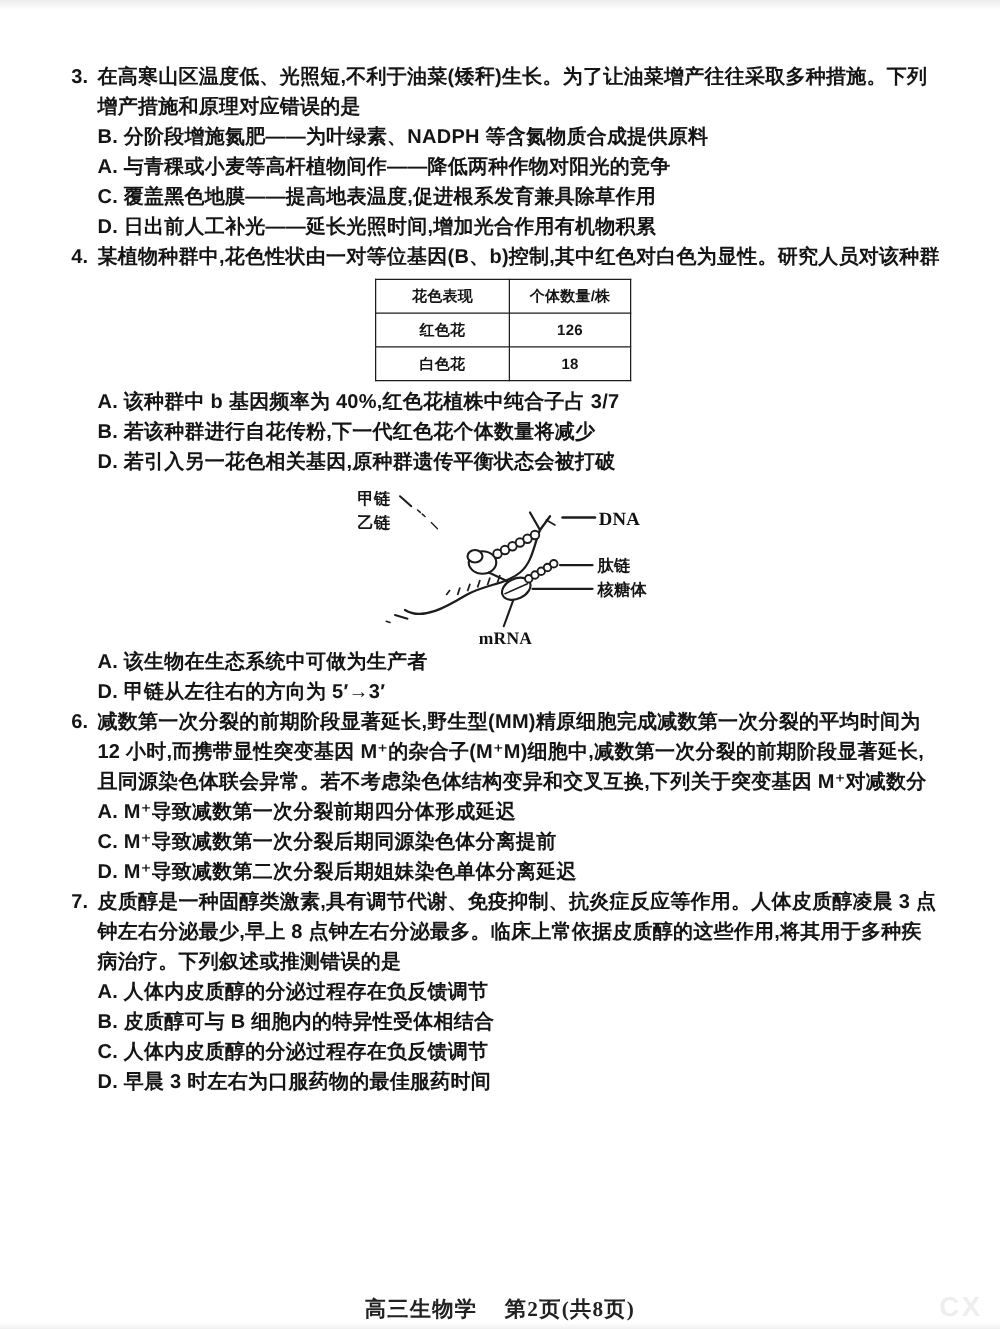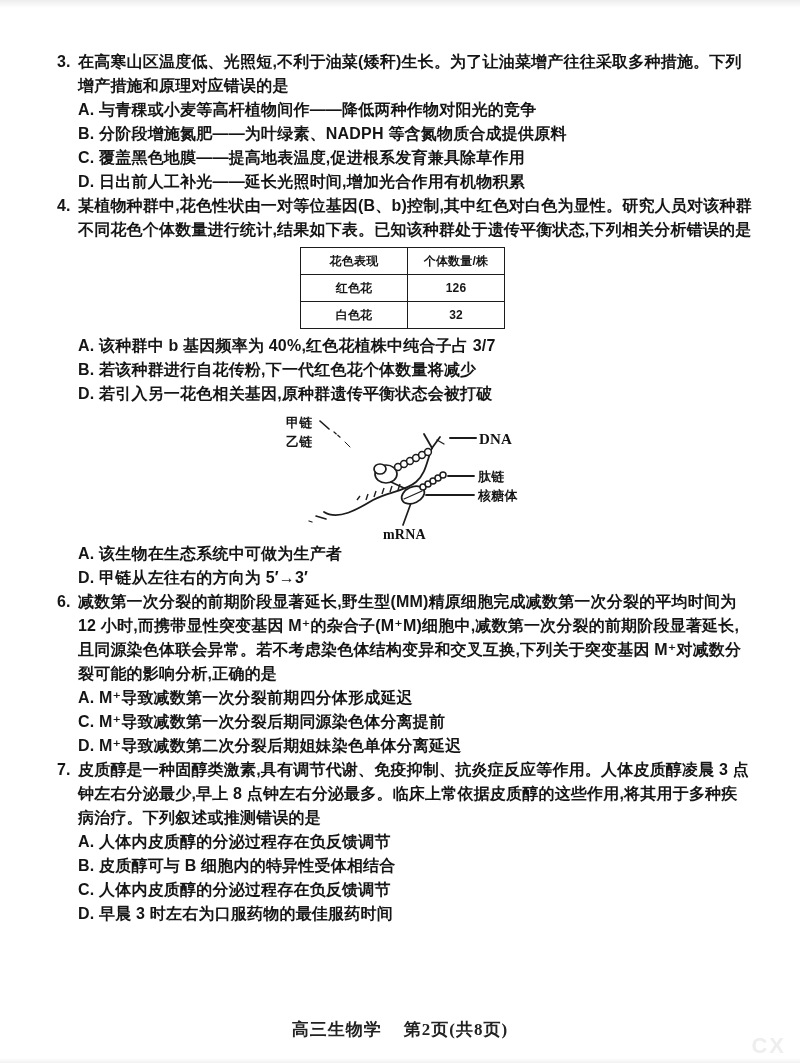--- a/index.html
+++ b/index.html
@@ -41,21 +41,21 @@
   
   .gene-diagram { margin:2px 0 0 202px; display:block; }
   .gene-diagram text.cjk { font:600 13px "Liberation Sans","DejaVu Sans",sans-serif; fill:#151515; }
   .gene-diagram text.latin { font:bold 15px "Liberation Serif","DejaVu Serif",serif; fill:#111; }
   .gene-diagram text.latin-sm { font:bold 14px "Liberation Serif","DejaVu Serif",serif; fill:#111; }
   .sketch { stroke:#1c1c1c; fill:none; stroke-linecap:round; }
   .bead { fill:#ffffff; stroke:#1c1c1c; stroke-width:1.5; }
   .blob { fill:#ffffff; stroke:#1c1c1c; stroke-width:1.7; }
   
   .footer {
-    position:absolute; bottom:22px; left:0; width:100%;
+    position:absolute; bottom:4px; left:0; width:100%;
     text-align:center; font-family:"Liberation Serif","DejaVu Serif",serif;
     font-size:17px; font-weight:600; color:#222; letter-spacing:1px;
   }
   .footer .gap { display:inline-block; width:22px; }
   .watermark {
     position:absolute; right:14px; bottom:4px;
     font:bold 22px "Liberation Sans",sans-serif;
     color:#eeeeee; letter-spacing:2px;
   }
 </style>
@@ -63,42 +63,41 @@
 <body>
 
 <div class="page">
   <div class="scan-edge-top"></div>
 
   <div class="content">
 
     <div class="question">
       <div class="stem-line first"><span class="qnum">3.</span><span>在高寒山区温度低、光照短,不利于油菜(矮秆)生长。为了让油菜增产往往采取多种措施。下列</span></div>
       <div class="stem-line">增产措施和原理对应错误的是</div>
+      <div class="option">B. 分阶段增施氮肥——为叶绿素、NADPH 等含氮物质合成提供原料</div>
       <div class="option">A. 与青稞或小麦等高杆植物间作——降低两种作物对阳光的竞争</div>
-      <div class="option">B. 分阶段增施氮肥——为叶绿素、NADPH 等含氮物质合成提供原料</div>
       <div class="option">C. 覆盖黑色地膜——提高地表温度,促进根系发育兼具除草作用</div>
       <div class="option">D. 日出前人工补光——延长光照时间,增加光合作用有机物积累</div>
     </div>
 
     <div class="question">
       <div class="stem-line first"><span class="qnum">4.</span><span>某植物种群中,花色性状由一对等位基因(B、b)控制,其中红色对白色为显性。研究人员对该种群</span></div>
-      <div class="stem-line">不同花色个体数量进行统计,结果如下表。已知该种群处于遗传平衡状态,下列相关分析错误的是</div>
       <table class="flower-table">
         <tbody>
             <tr>
           <th class="col-phenotype">花色表现</th>
           <th class="col-count">个体数量/株</th>
         </tr>
         <tr>
           <td>红色花</td>
           <td>126</td>
         </tr>
         <tr>
           <td>白色花</td>
-          <td>32</td>
+          <td>18</td>
         </tr>
       </tbody>
         </table>
       <div class="option">A. 该种群中 b 基因频率为 40%,红色花植株中纯合子占 3/7</div>
       <div class="option">B. 若该种群进行自花传粉,下一代红色花个体数量将减少</div>
       <div class="option">D. 若引入另一花色相关基因,原种群遗传平衡状态会被打破</div>
     </div>
 
     <div class="question">
 
@@ -169,21 +168,20 @@
       </svg>
 
       <div class="option">A. 该生物在生态系统中可做为生产者</div>
       <div class="option">D. 甲链从左往右的方向为 5′→3′</div>
     </div>
 
     <div class="question">
       <div class="stem-line first"><span class="qnum">6.</span><span>减数第一次分裂的前期阶段显著延长,野生型(MM)精原细胞完成减数第一次分裂的平均时间为</span></div>
       <div class="stem-line">12 小时,而携带显性突变基因 M⁺的杂合子(M⁺M)细胞中,减数第一次分裂的前期阶段显著延长,</div>
       <div class="stem-line">且同源染色体联会异常。若不考虑染色体结构变异和交叉互换,下列关于突变基因 M⁺对减数分</div>
-      <div class="stem-line">裂可能的影响分析,正确的是</div>
       <div class="option">A. M⁺导致减数第一次分裂前期四分体形成延迟</div>
       <div class="option">C. M⁺导致减数第一次分裂后期同源染色体分离提前</div>
       <div class="option">D. M⁺导致减数第二次分裂后期姐妹染色单体分离延迟</div>
     </div>
 
     <div class="question">
       <div class="stem-line first"><span class="qnum">7.</span><span>皮质醇是一种固醇类激素,具有调节代谢、免疫抑制、抗炎症反应等作用。人体皮质醇凌晨 3 点</span></div>
       <div class="stem-line">钟左右分泌最少,早上 8 点钟左右分泌最多。临床上常依据皮质醇的这些作用,将其用于多种疾</div>
       <div class="stem-line">病治疗。下列叙述或推测错误的是</div>
       <div class="option">A. 人体内皮质醇的分泌过程存在负反馈调节</div>

